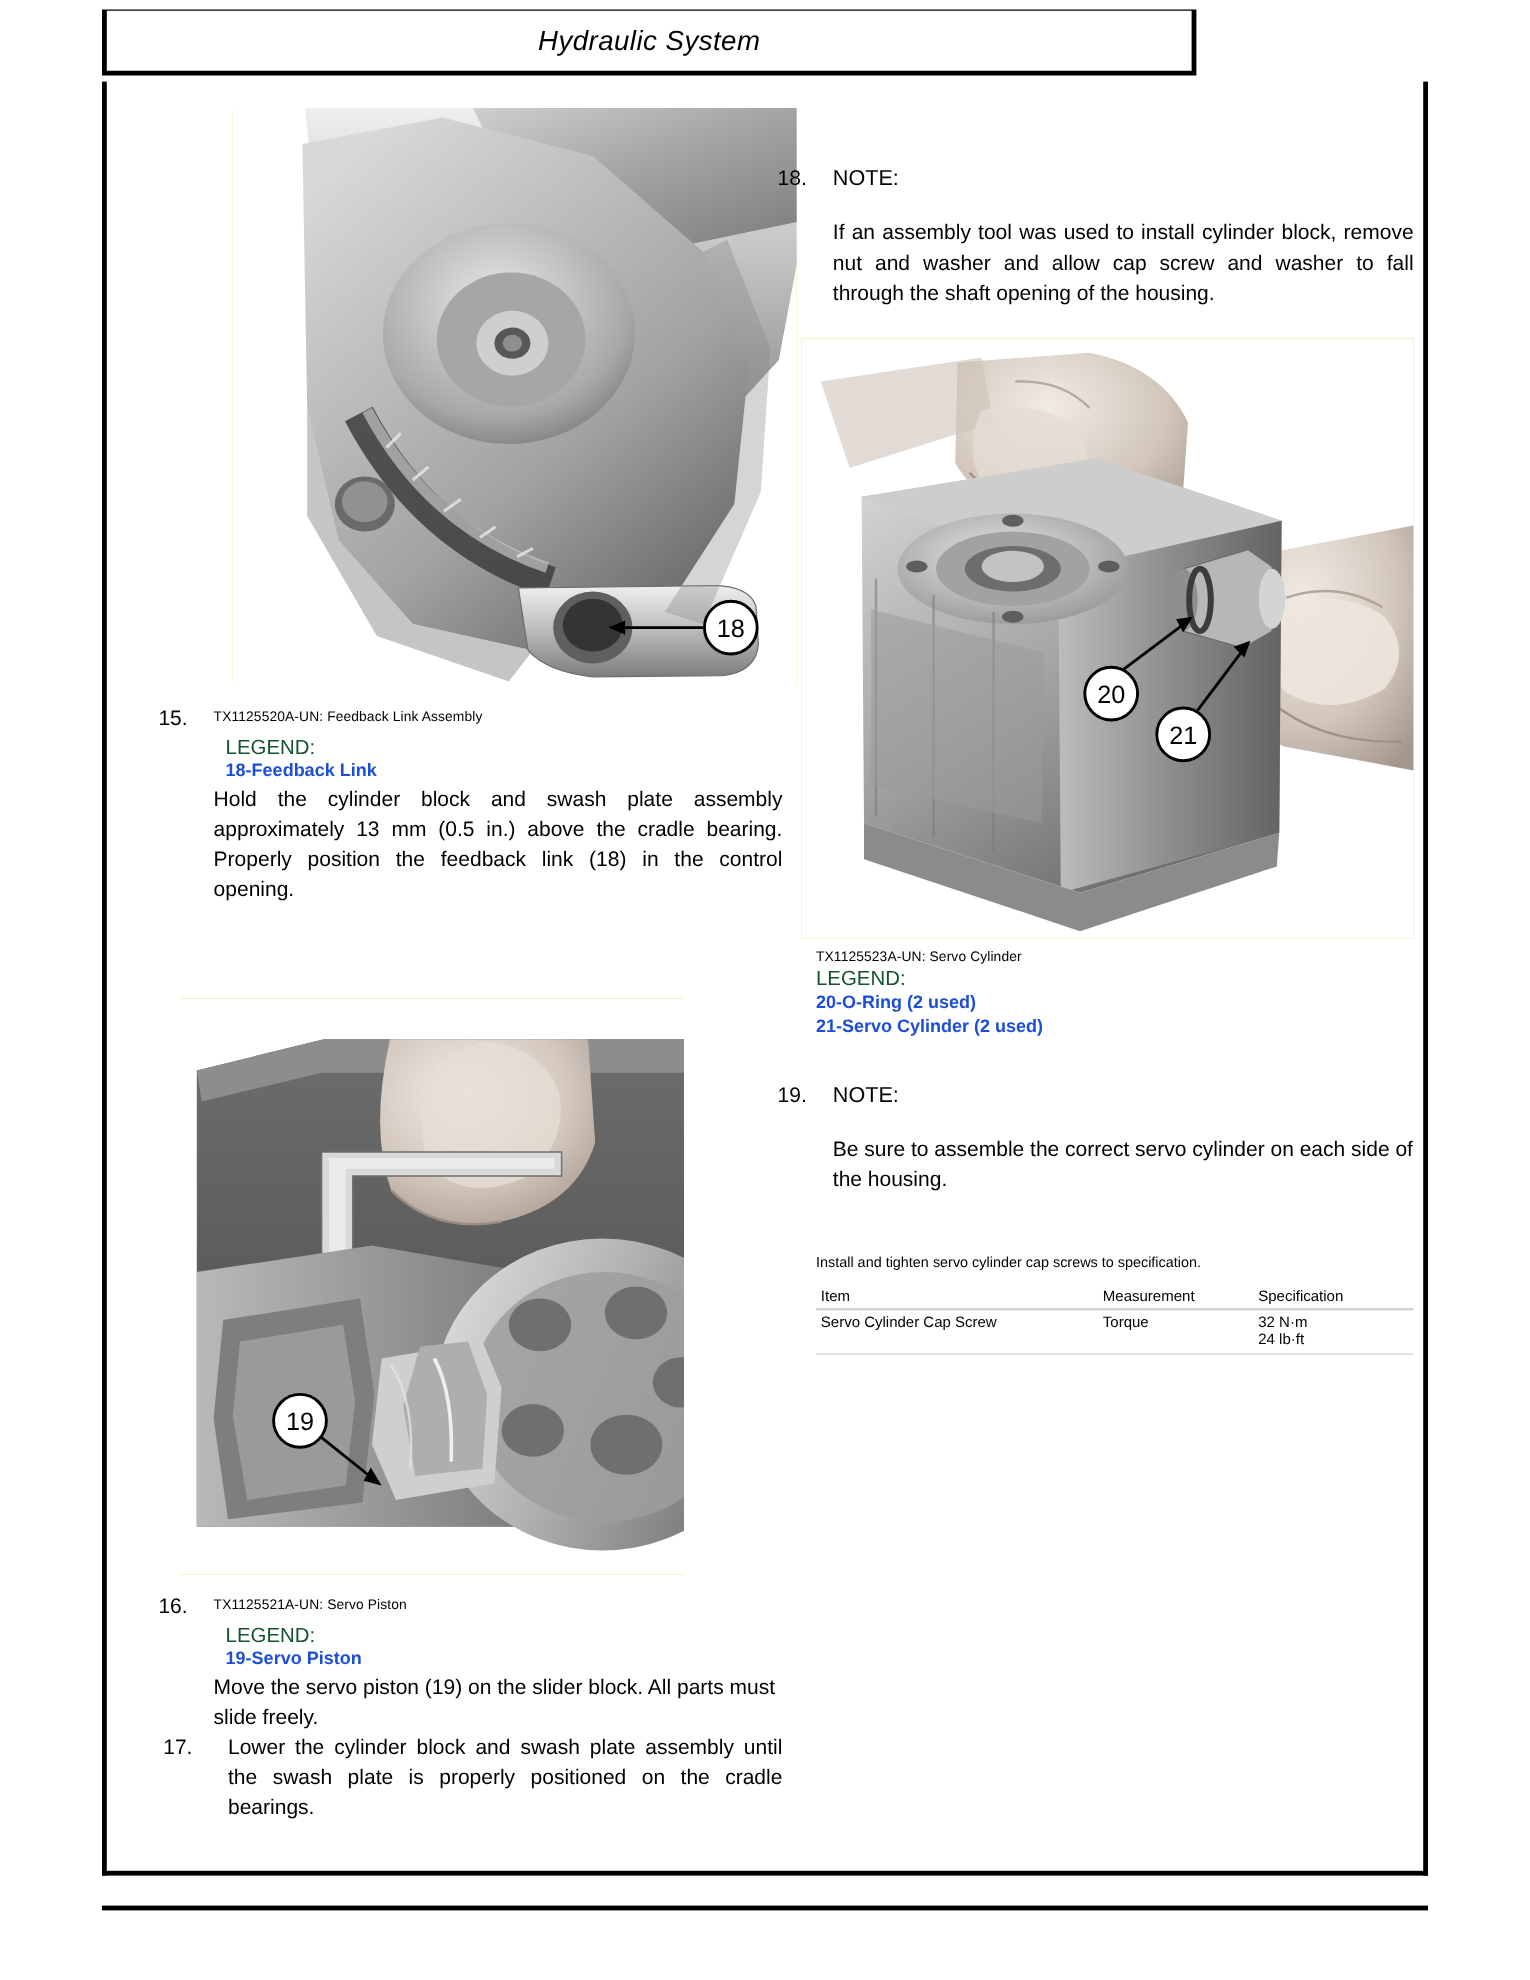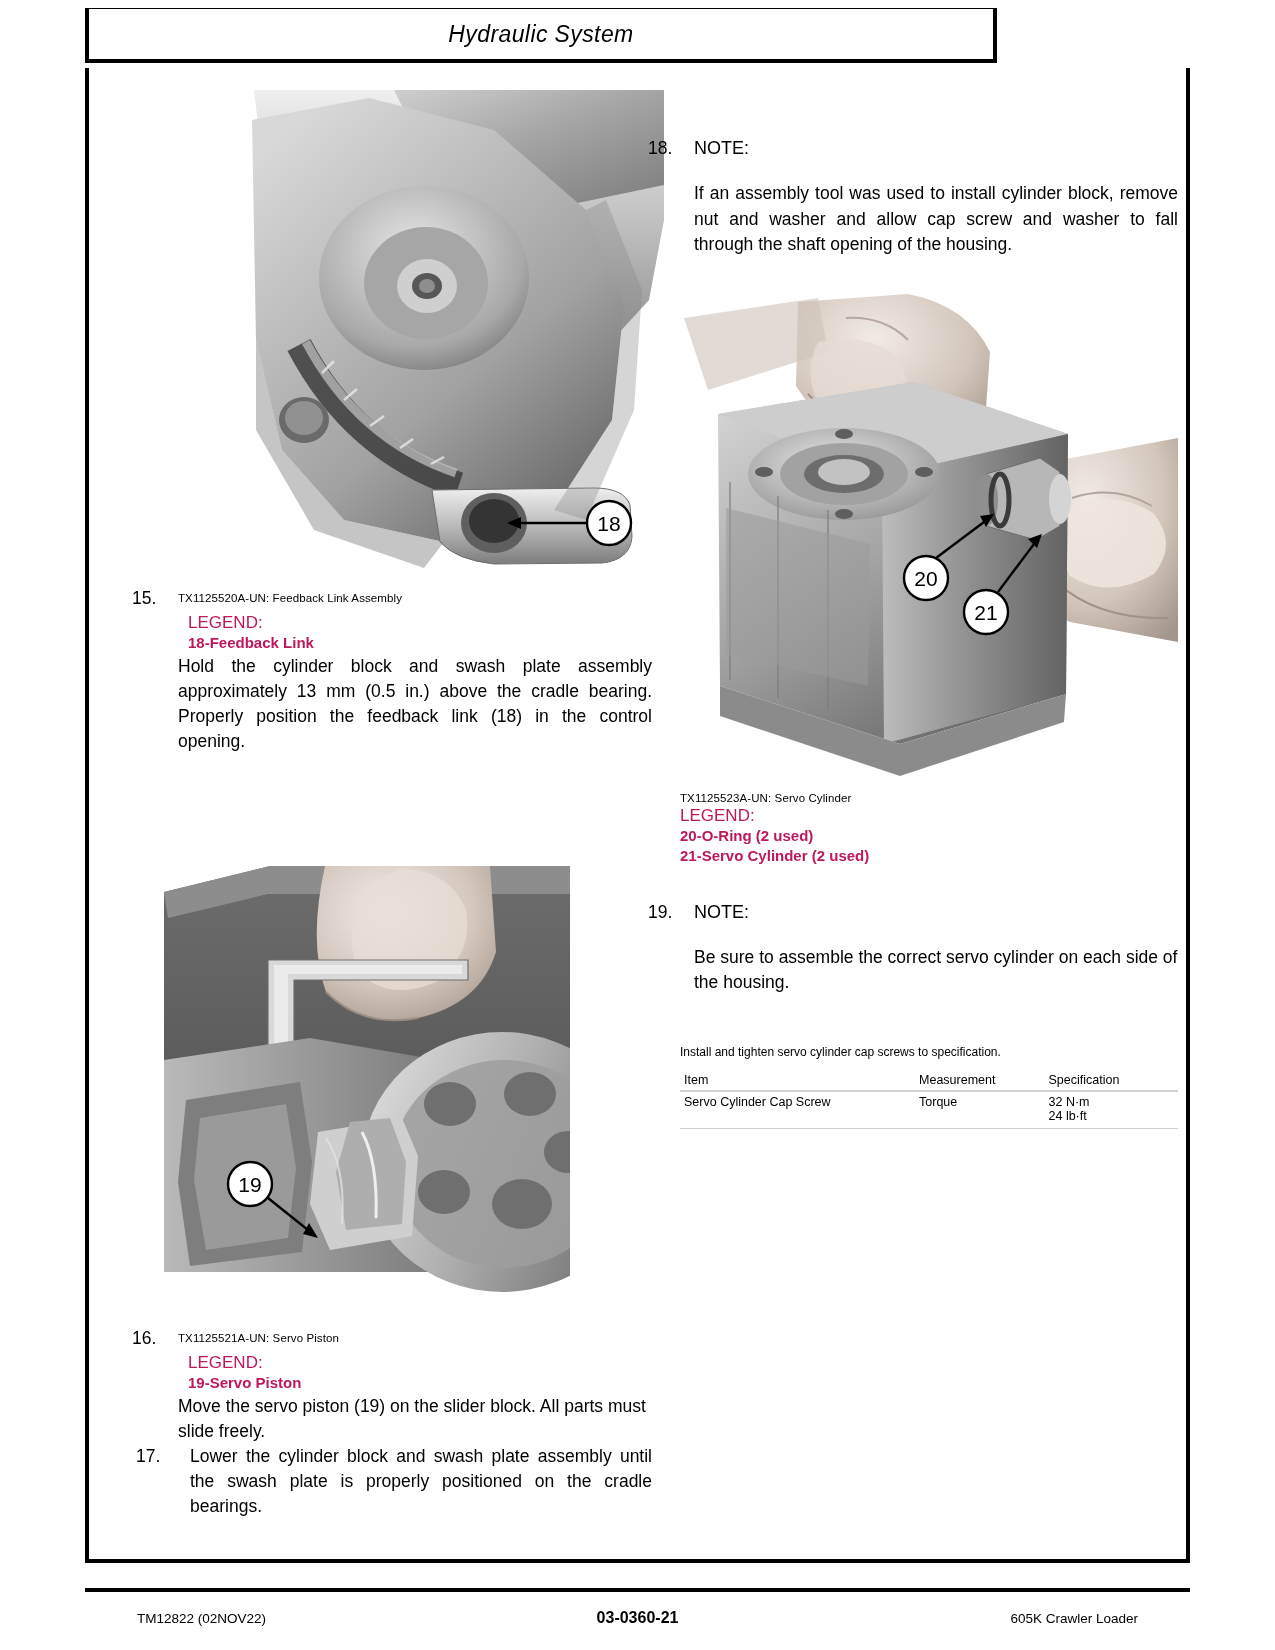--- a/index.html
+++ b/index.html
@@ -109,26 +109,26 @@
     line-height: 25.5px;
   }
 
   .img-caption {
     font-size: 11.5px;
     color: #000;
     letter-spacing: 0.1px;
     margin-bottom: 1px;
   }
   .legend-title {
-    color: #be185d;
+    color: #14532d;
     font-size: 17px;
     line-height: 21px;
   }
   .legend-item {
-    color: #be185d;
+    color: #1d4ed8;
     font-size: 15px;
     font-weight: bold;
     line-height: 20px;
   }
   .legend-para {
     font-size: 17.5px;
     line-height: 25px;
     text-align: justify;
     margin-top: 1px;
   }
@@ -461,19 +461,14 @@
               <div>24 lb·ft</div>
             </td>
           </tr>
         </tbody>
       </table>
     </div>
 
   </div>
 
   <div class="footer-rule"></div>
-  <div class="footer">
-    <div class="footer-left">TM12822 (02NOV22)</div>
-    <div class="footer-center">03-0360-21</div>
-    <div class="footer-right">605K Crawler Loader</div>
-  </div>
 
 </div>
 
 </body></html>

